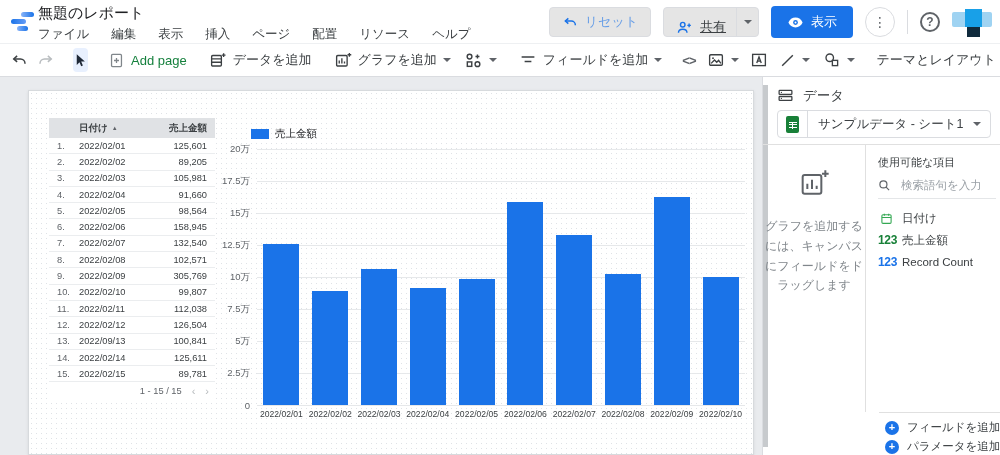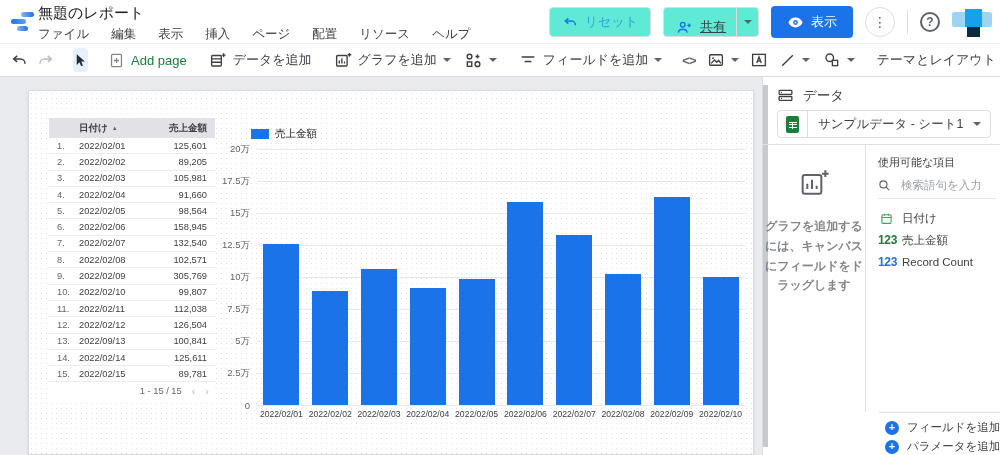--- a/index.html
+++ b/index.html
@@ -12,21 +12,21 @@
   .logo { position:absolute; left:10px; top:9px; width:26px; height:26px; }
   .logo i { position:absolute; display:block; height:5px; border-radius:3px; }
   .logo .b1 { left:11px; top:3px;  width:13px; background:linear-gradient(90deg,#8ab4f8,#1a73e8); }
   .logo .b2 { left:1px;  top:10px; width:15px; background:linear-gradient(90deg,#1a73e8,#669df6); }
   .logo .b3 { left:7px;  top:17px; width:11px; background:linear-gradient(90deg,#8ab4f8,#1a73e8); }
   .title-block { position:absolute; left:38px; top:3px; }
   .report-title { font-size:15px; color:#202124; line-height:20px; }
   .menubar { display:flex; gap:22px; margin-top:3px; }
   .menu-item { font-size:12.5px; color:#3c4043; cursor:pointer; }
   .header-right { position:absolute; right:8px; top:7px; height:30px; display:flex; align-items:center; gap:12px; }
-  .btn { display:flex; align-items:center; height:30px; border:1px solid #dadce0; border-radius:4px; background:#5eead4; cursor:pointer; }
+  .btn { display:flex; align-items:center; height:30px; border:1px solid #dadce0; border-radius:4px; background:#e5e5e5; cursor:pointer; }
   .btn-reset { padding:0 12px; gap:7px; color:rgba(26,115,232,.62); font-size:13px; }
   .btn-share { padding:0; color:#3c4043; font-size:13px; }
   .share-main { display:flex; align-items:flex-end; gap:7px; padding:0 10px 0 12px; height:100%;text-decoration:underline; }
   .share-caret { display:flex; align-items:center; justify-content:center; width:22px; height:100%; border-left:1px solid #dadce0; }
   .btn-view { display:flex; align-items:center; gap:7px; height:32px; padding:0 16px; background:#1a73e8; color:#fff; font-size:13px; border-radius:4px; border:none; cursor:pointer; }
   .kebab { width:30px; height:30px; border:1px solid #dadce0; border-radius:50%; display:flex; align-items:center; justify-content:center; color:#5f6368; font-size:14px; cursor:pointer; }
   .hdr-divider { width:1px; height:24px; background:#dadce0; }
   .help { width:20px; height:20px; border:2px solid #5f6368; border-radius:50%; color:#5f6368; font-size:12px; font-weight:bold; display:flex; align-items:center; justify-content:center; cursor:pointer; }
   .avatar { position:relative; width:40px; height:30px; cursor:pointer; }
   .avatar .a1 { position:absolute; left:0; top:5px; width:40px; height:15px; background:#9fd3f2; border-radius:2px; }
@@ -82,21 +82,21 @@
   .sheets-icon { width:13px; height:17px; background:#188038; border-radius:2px; position:relative; }
   .sheets-icon:before { content:""; position:absolute; left:2.5px; top:6px; width:8px; height:7px;
      background:linear-gradient(#fff,#fff) left top/8px 1.4px no-repeat,
                 linear-gradient(#fff,#fff) left 2.8px/8px 1.4px no-repeat,
                 linear-gradient(#fff,#fff) left 5.6px/8px 1.4px no-repeat,
                 linear-gradient(#fff,#fff) 3.3px 0/1.4px 7px no-repeat; }
   .source-label { margin-left:10px; font-size:12.5px; color:#3c4043; }
   .source-caret { margin-left:auto; margin-right:9px; }
   .panel-divider { position:absolute; left:0; top:67px; width:238px; height:1px; background:#e0e0e0; }
   .panel-cols { position:absolute; left:0; top:68px; width:238px; height:267px; display:flex; }
-  .hint-col { width:116px; border-right:1px solid #e0e0e0; display:flex; flex-direction:column; align-items:center; padding-top:22px;font-weight:bold; }
+  .hint-col { width:116px; border-right:1px solid #e0e0e0; display:flex; flex-direction:column; align-items:center; padding-top:22px; }
   .hint-text { margin-top:18px; width:102px; font-size:12px; line-height:1.65; color:#80868b; text-align:center; }
   .fields-col { flex:1; padding:10px 0 0 12px; }
   .fields-title { font-size:11px; color:#3c4043; }
   .search-row { display:flex; align-items:flex-start; gap:10px; margin-top:9px; padding-bottom:6px; border-bottom:1px solid #e4e6e8; margin-right:10px; }
   .search-input { border:none; outline:none; background:transparent; font-size:11.5px; color:#3c4043; width:95px; font-family:inherit; }
   .search-input::placeholder { color:#9aa0a6; }
   .field-list { margin-top:8px; }
   .field-item { display:flex; align-items:center; gap:8px; height:22px; cursor:grab; }
   .field-label { font-size:11.5px; color:#3c4043; }
   .num-badge { font-size:12px; font-weight:bold; letter-spacing:-0.3px; width:16px; text-align:center; }

